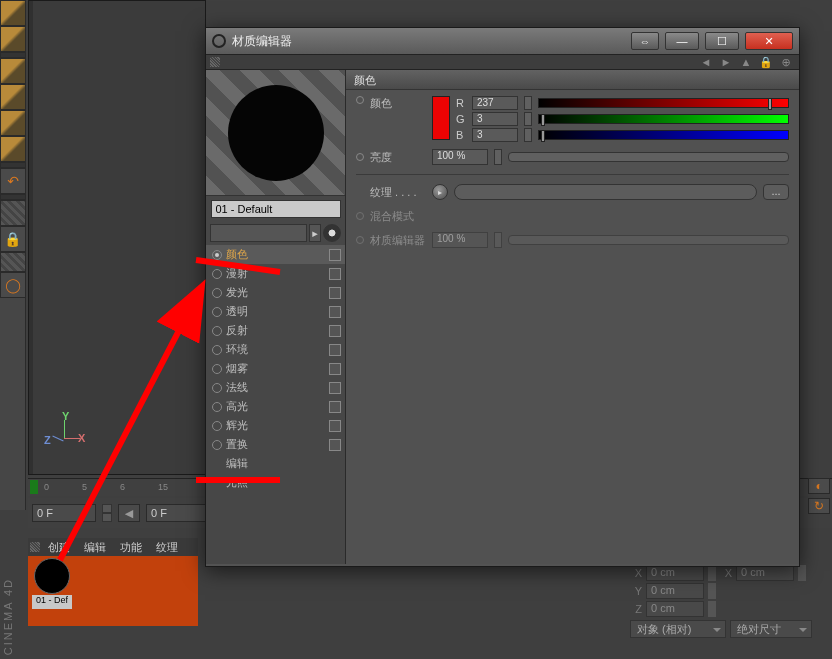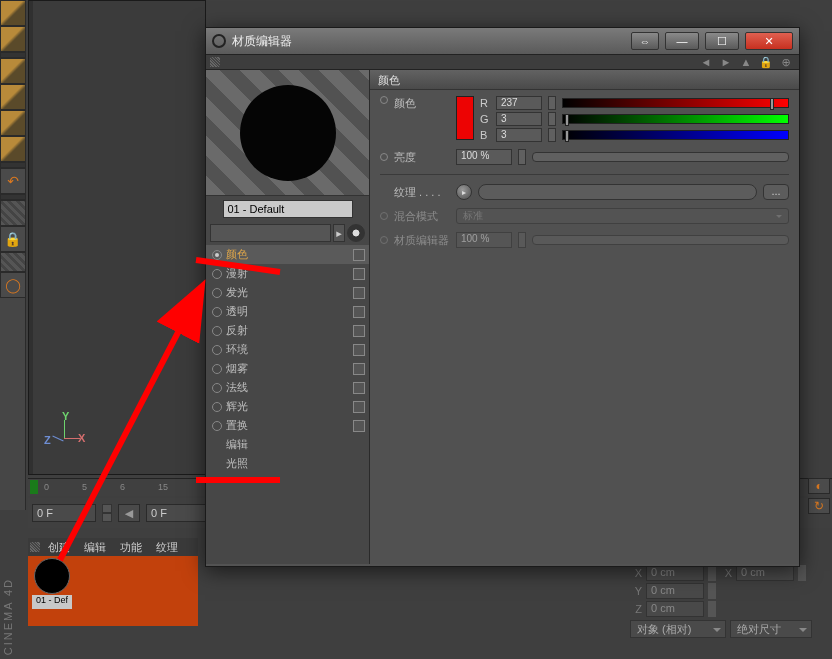--- a/index.html
+++ b/index.html
@@ -73,21 +73,21 @@
 .titlebar .winmax { background: linear-gradient(180deg,#8a8a8a,#5a5a5a); }
 .titlebar .winclose { background: linear-gradient(180deg,#e06050,#c83020); width: 48px; }
 
 .win-inner-top { height: 16px; background: #3d3d3d; border-top: 1px solid #222; border-bottom: 1px solid #222; display: flex; justify-content: space-between; align-items: center; padding: 0 4px; }
 .win-inner-top .r { display: flex; gap: 2px; }
 .nav-btn { width: 18px; height: 12px; color: #888; display: flex; align-items: center; justify-content: center; }
 
 .win-body { display: flex; height: calc(100% - 44px); }
 
 
-.chan-panel { width: 164px; background: #474747; border-right: 1px solid #2a2a2a; display: flex; flex-direction: column; }
+.chan-panel { width: 140px; background: #474747; border-right: 1px solid #2a2a2a; display: flex; flex-direction: column; }
 .preview { height: 126px; background: repeating-linear-gradient(45deg,#6a6a6a,#6a6a6a 14px,#525252 14px,#525252 28px); display: flex; align-items: center; justify-content: center; position: relative; border-bottom: 1px solid #333; }
 .preview .sphere { width: 96px; height: 96px; border-radius: 50%; background: #050505; }
 .name-input { width: 130px; height: 18px; margin: 4px auto; background: #cacaca; color: #000; border: 1px solid #333; padding: 0 4px; font-size: 11px; display: block; }
 .filter-row { display: flex; gap: 2px; padding: 2px 4px; align-items: center; }
 .filter-box { flex: 1; height: 18px; background: #555; border: 1px solid #333; }
 .arrow-btn { width: 12px; height: 18px; background: #555; border: 1px solid #333; display: flex; align-items: center; justify-content: center; color: #ccc; }
 .eye-btn { width: 18px; height: 18px; background: radial-gradient(circle,#ddd 30%,#333 32%); border: 1px solid #333; border-radius: 50%; }
 
 .chan-list { flex: 1; overflow: hidden; padding: 1px 0; }
 .chan-row { display: flex; align-items: center; height: 19px; padding: 0 4px 0 6px; gap: 4px; color: #bdbdbd; font-size: 11px; }
@@ -302,20 +302,25 @@
             <div class="chk"></div>
           </div>
           <div class="chan-row">
             <div class="radio"></div>
             <span>烟雾</span>
             <div class="chk"></div>
           </div>
           <div class="chan-row">
             <div class="radio"></div>
             <span>法线</span>
+            <div class="chk"></div>
+          </div>
+          <div class="chan-row">
+            <div class="radio"></div>
+            <span>高光</span>
             <div class="chk"></div>
           </div>
           <div class="chan-row">
             <div class="radio"></div>
             <span>辉光</span>
             <div class="chk"></div>
           </div>
           <div class="chan-row">
             <div class="radio"></div>
             <span>置换</span>
@@ -379,21 +384,20 @@
           <div style="width:8px"></div>
           <div class="plabel">纹理 . . . .</div>
           <div class="round-btn">▸</div>
           <div class="wide-field"></div>
           <div class="dots-btn">...</div>
         </div>
 
         <div class="prop-row disabled">
           <div class="pradio"></div>
           <div class="plabel">混合模式</div>
-          <div class="select-like"><span>标准</span></div>
         </div>
 
         <div class="prop-row disabled">
           <div class="pradio"></div>
           <div class="plabel">材质编辑器</div>
           <span class="pct-box">100 %</span>
           <span class="pct-step"></span>
           <div class="long-slider"></div>
         </div>
       </div>

